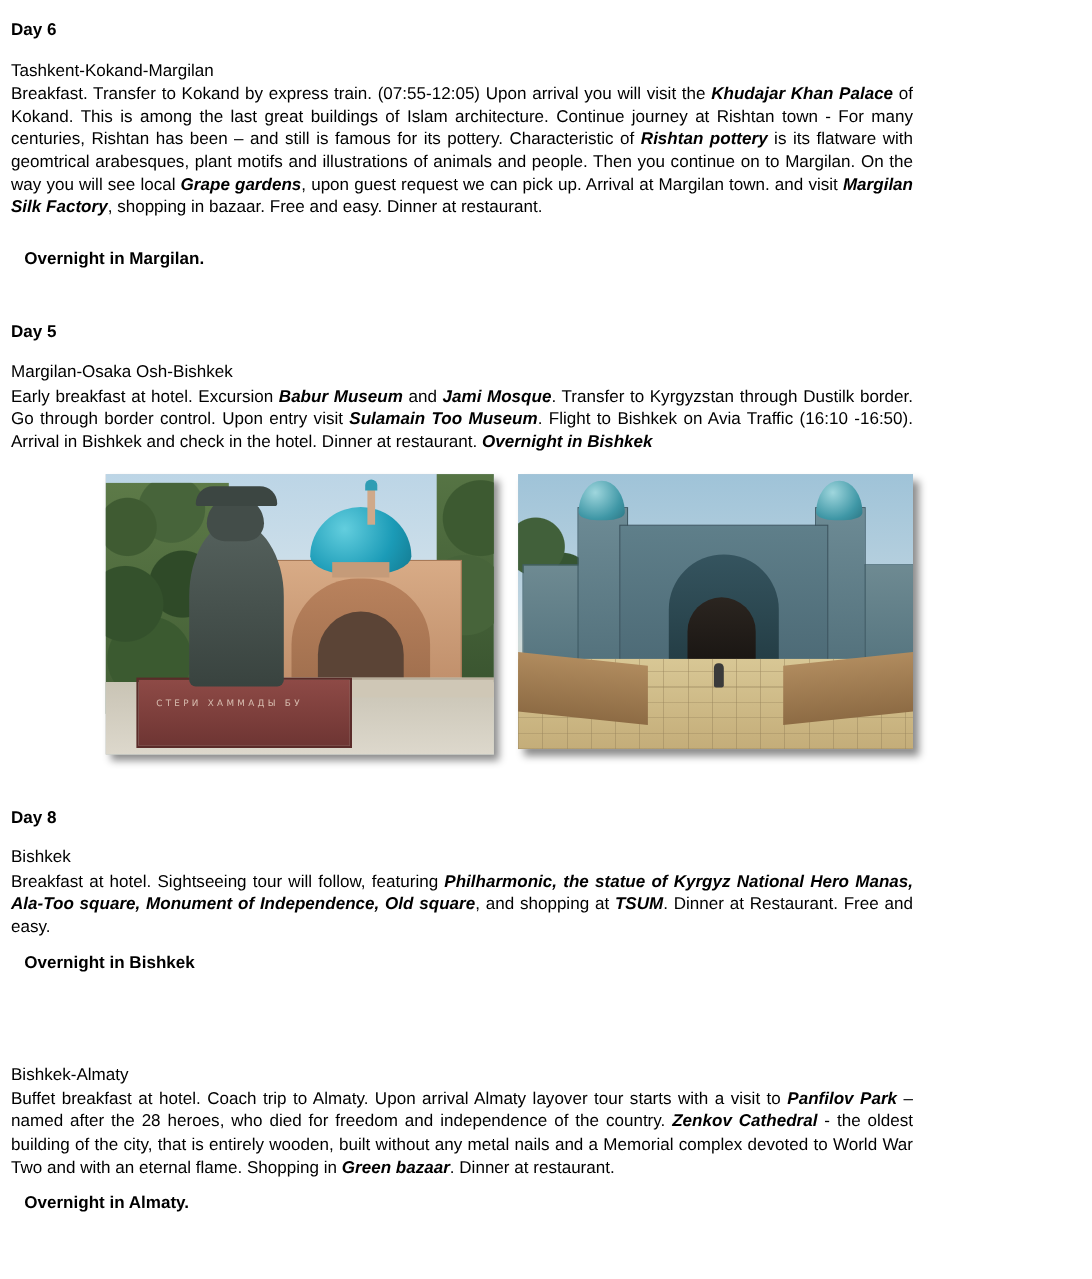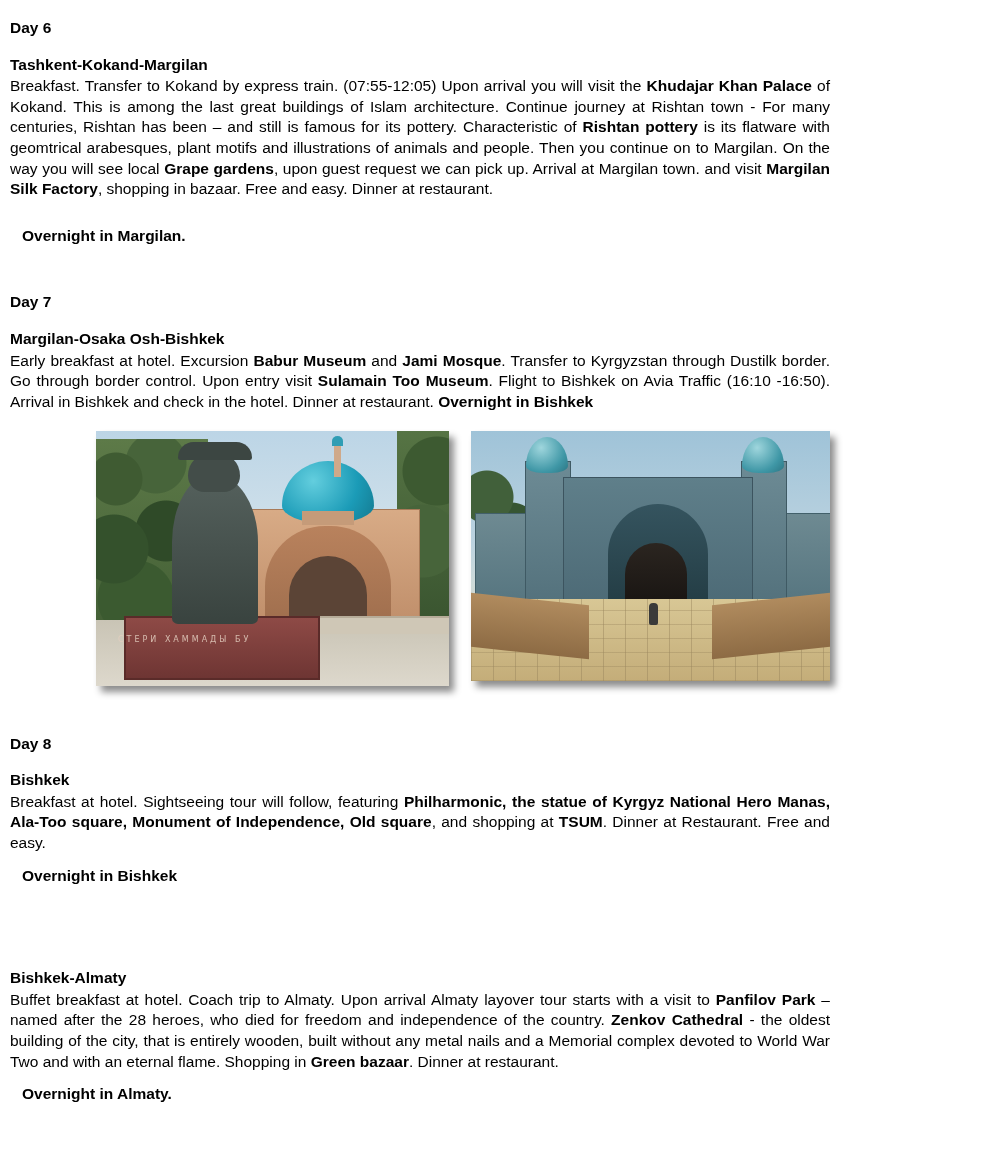--- a/index.html
+++ b/index.html
@@ -20,31 +20,31 @@
     padding: 18px 28px 10px 10px;
     box-sizing: border-box;
     width: 858px;
   }
   .day-head {
     font-weight: bold;
     font-size: 15.5px;
     margin: 0 0 16px 0;
   }
   .sec-title {
-    font-weight: bold;
+    font-weight: normal;
     font-size: 15.5px;
     margin: 0 0 1px 0;
   }
   .para {
     text-align: justify;
     margin: 0;
     font-size: 15.5px;
     line-height: 1.33;
   }
-  .para b { font-weight: bold; }
+  .para b { font-weight: bold; font-style: italic; }
   .overnight {
     font-weight: bold;
     margin: 12px;
   }
   .gap-sm { height: 14px; }
   .gap-md { height: 22px; }
   .gap-lg { height: 34px; }
   .gap-xl { height: 48px; }
 
   
@@ -123,21 +123,21 @@
   .p1-wall {
     position: absolute; left: 100px; bottom: 52px; width: 266px; height: 16px;
     background: #cfc7b6; border-top: 2px solid #b6ac99;
   }
   .p1-ped {
     position: absolute; left: 28px; bottom: 6px; width: 192px; height: 60px;
     background: linear-gradient(#8e4a46, #6e3533);
     border: 2px solid #5a2b29;
   }
   .p1-ped-txt {
-    position: absolute; left: 22px; bottom: 18px; width: 172px; height: 34px;
+    position: absolute; left: 46px; bottom: 18px; width: 172px; height: 34px;
     color: #e4cfc0; font-size: 8px; letter-spacing: 3px; line-height: 11px;
     font-family: "DejaVu Sans", sans-serif; opacity: .85;
   }
   .p1-statue {
     position: absolute; left: 76px; bottom: 62px; width: 86px; height: 150px;
     background: linear-gradient(#55615d, #39433f);
     border-radius: 42px 46px 6px 6px / 70px 70px 6px 6px;
   }
   .p1-statue:before {
     content: ""; position: absolute; left: 16px; top: -22px; width: 52px; height: 40px;
@@ -225,21 +225,21 @@
     <div class="day-head">Day 6</div>
     <div class="sec-title">Tashkent-Kokand-Margilan</div>
     <p class="para"><span>Breakfast. Transfer to Kokand by express train. (07:55-12:05) Upon arrival you will visit the </span><b>Khudajar Khan Palace</b><span> of Kokand. This is among the last great buildings of Islam architecture. Continue journey at Rishtan town - For many centuries, Rishtan has been – and still is famous for its pottery. Characteristic of </span><b>Rishtan pottery</b><span> is its flatware with geomtrical arabesques, plant motifs and illustrations of animals and people. Then you continue on to Margilan. On the way you will see local </span><b>Grape gardens</b><span>, upon guest request we can pick up. Arrival at Margilan town. and visit </span><b>Margilan Silk Factory</b><span>, shopping in bazaar. Free and easy. Dinner at restaurant.</span></p>
     <div class="gap-sm"></div>
     <p class="overnight">Overnight in Margilan.</p>
   </div>
 
   <div class="gap-lg"></div>
 
   <div>
-    <div class="day-head">Day 7</div>
+    <div class="day-head">Day 5</div>
     <div class="sec-title">Margilan-Osaka Osh-Bishkek</div>
     <p class="para"><span>Early breakfast at hotel. Excursion </span><b>Babur Museum</b><span> and </span><b>Jami Mosque</b><span>. Transfer to Kyrgyzstan through Dustilk border. Go through border control. Upon entry visit </span><b>Sulamain Too Museum</b><span>. Flight to Bishkek on Avia Traffic (16:10 -16:50). Arrival in Bishkek and check in the hotel. Dinner at restaurant. </span><b>Overnight in Bishkek</b></p>
   </div>
 
   <div class="images">
 
     <div class="photo one">
       <div class="p1-sky"></div>
       <div class="p1-trees-l"></div>
       <div class="p1-trees-r"></div>

